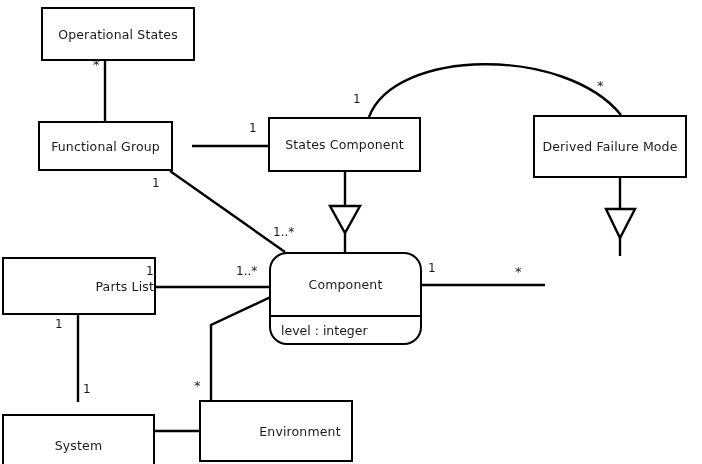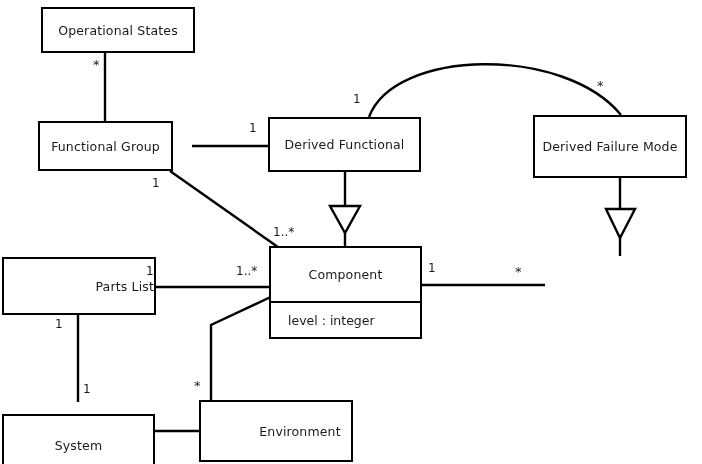--- a/index.html
+++ b/index.html
@@ -38,22 +38,22 @@
     justify-content: center;
     font-size: 12.5px;
     color: #1a1a1a;
     letter-spacing: 0.15px;
     white-space: nowrap;
   }
   .uml-attrs {
     border-top: 2px solid #000000;
     display: flex;
     align-items: center;
-    padding-left: 17px;
-    height: 36px;
+    padding-left: 10px;
+    height: 28px;
     box-sizing: border-box;
   }
   .uml-attr {
     font-size: 12.5px;
     color: #1a1a1a;
     white-space: nowrap;
   }
   .mult {
     position: absolute;
     font-size: 12px;
@@ -96,41 +96,41 @@
 
       <path d="M 78 315 L 78 402"></path>
 
       <path d="M 155 431 L 199 431"></path>
 
       <path d="M 211 400 L 211 325 L 277 294"></path>
 
     </g>
   </svg>
 
-  <div class="uml-class" style="left:41px; top:7px; width:154px; height:46px;">
+  <div class="uml-class" style="left:41px; top:7px; width:154px; height:54px;">
     <div class="uml-name">Operational States</div>
   </div>
 
   <div class="uml-class" style="left:38px; top:121px; width:135px; height:50px;">
     <div class="uml-name">Functional Group</div>
   </div>
 
   <div class="uml-class" style="left:268px; top:117px; width:153px; height:55px;">
-    <div class="uml-name">Derived Functional</div>
+    <div class="uml-name">States Component</div>
   </div>
 
   <div class="uml-class" style="left:533px; top:115px; width:154px; height:63px;">
     <div class="uml-name">Derived Failure Mode</div>
   </div>
 
   <div class="uml-class" style="left:2px; top:257px; width:154px; height:58px;align-items:flex-end;">
     <div class="uml-name">Parts List</div>
   </div>
 
-  <div class="uml-class" style="left:269px; top:246px; width:153px; height:93px;">
+  <div class="uml-class" style="left:269px; top:252px; width:153px; height:93px;border-radius:18px;">
     <div class="uml-name">Component</div>
     <div class="uml-attrs">
       <span class="uml-attr">level : integer</span>
     </div>
   </div>
 
 
   <div class="uml-class" style="left:2px; top:414px; width:153px; height:62px;">
     <div class="uml-name">System</div>
   </div>

